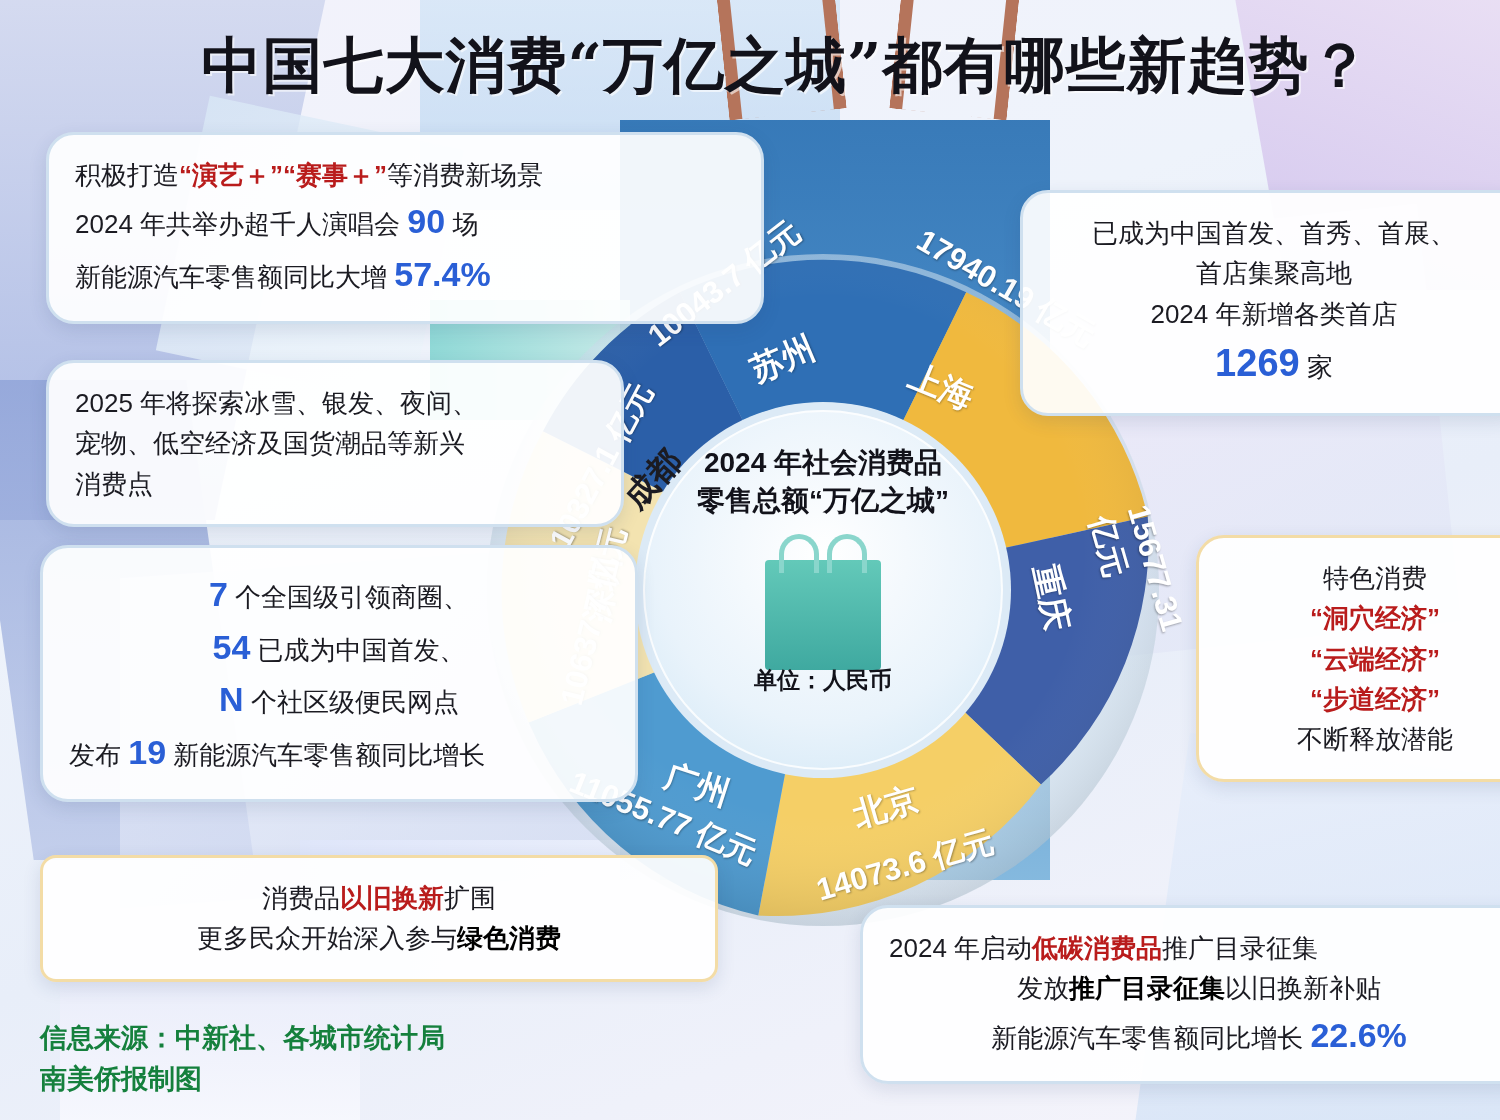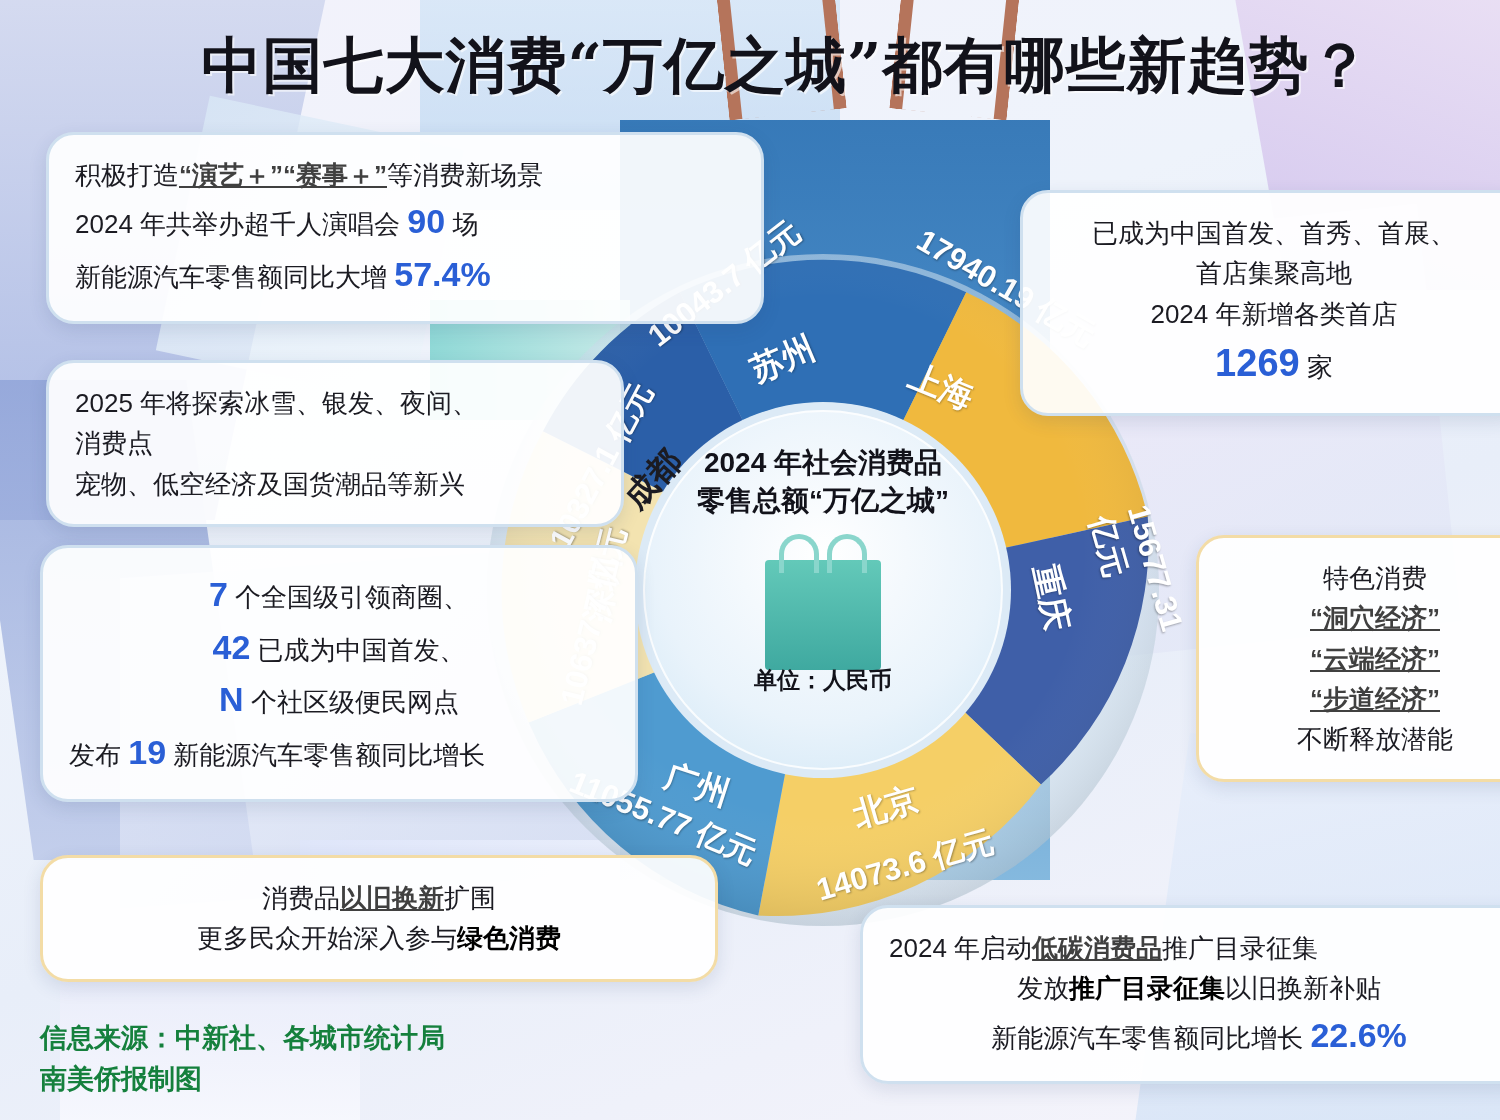--- a/index.html
+++ b/index.html
@@ -41,28 +41,28 @@
 
   
   .card{
     position:absolute;background:rgba(255,255,255,.93);
     border-radius:28px;padding:20px 26px;
     box-shadow:0 6px 18px rgba(40,60,110,.13);
     font-size:26px;line-height:1.55;color:#1b1b22;
   }
   .card.lb{border:3px solid #cfe0ef;}
   .card.yb{border:3px solid #f3dca6;}
-  .blue{color:#404040;font-weight:bold;text-decoration:underline;}
+  .blue{color:#b91c1c;font-weight:bold;}
   .bluebig{color:#2a5fd6;font-weight:bold;font-size:34px;}
   .green{color:#000000;font-weight:bold;margin-top:35px;}
 
   #card-top-left{left:46px;top:132px;width:660px;}
   #card-mid-left{left:46px;top:360px;width:520px;}
   #card-bus-circles{left:40px;top:545px;width:540px;}
-  #card-trade-in{left:40px;top:855px;width:620px;}
+  #card-trade-in{left:40px;top:855px;width:620px;border-radius:16px;}
   #card-top-right{left:1020px;top:190px;width:450px;text-align:center;}
   #card-right-mid{left:1196px;top:535px;width:300px;text-align:center;}
   #card-bottom-right{left:860px;top:905px;width:620px;}
 
   
   .source{
     position:absolute;left:40px;top:1018px;font-size:27px;line-height:1.5;
     color:#15803d;font-weight:bold;
   }
 
@@ -184,31 +184,31 @@
     <span>场</span>
   </div>
   <div>
     <span>新能源汽车零售额同比大增</span>
     <span class="bluebig">57.4%</span>
   </div>
 </div>
 
 <div class="card lb" id="card-mid-left">
   <div>2025 年将探索冰雪、银发、夜间、</div>
+  <div>宠物、低空经济及国货潮品等新兴</div>
   <div>消费点</div>
-  <div>宠物、低空经济及国货潮品等新兴</div>
 </div>
 
 <div class="card lb" id="card-bus-circles">
   <div style="text-align:center;">
     <span class="bluebig">7</span>
     <span>个全国级引领商圈、</span>
   </div>
   <div style="text-align:center;">
-    <span class="bluebig">42</span>
+    <span class="bluebig">54</span>
     <span>已成为中国首发、</span>
   </div>
   <div style="text-align:center;">
     <span class="bluebig">N</span>
     <span>个社区级便民网点</span>
   </div>
   <div>
     <span>发布</span>
     <span class="bluebig">19</span>
     <span>新能源汽车零售额同比增长</span>

